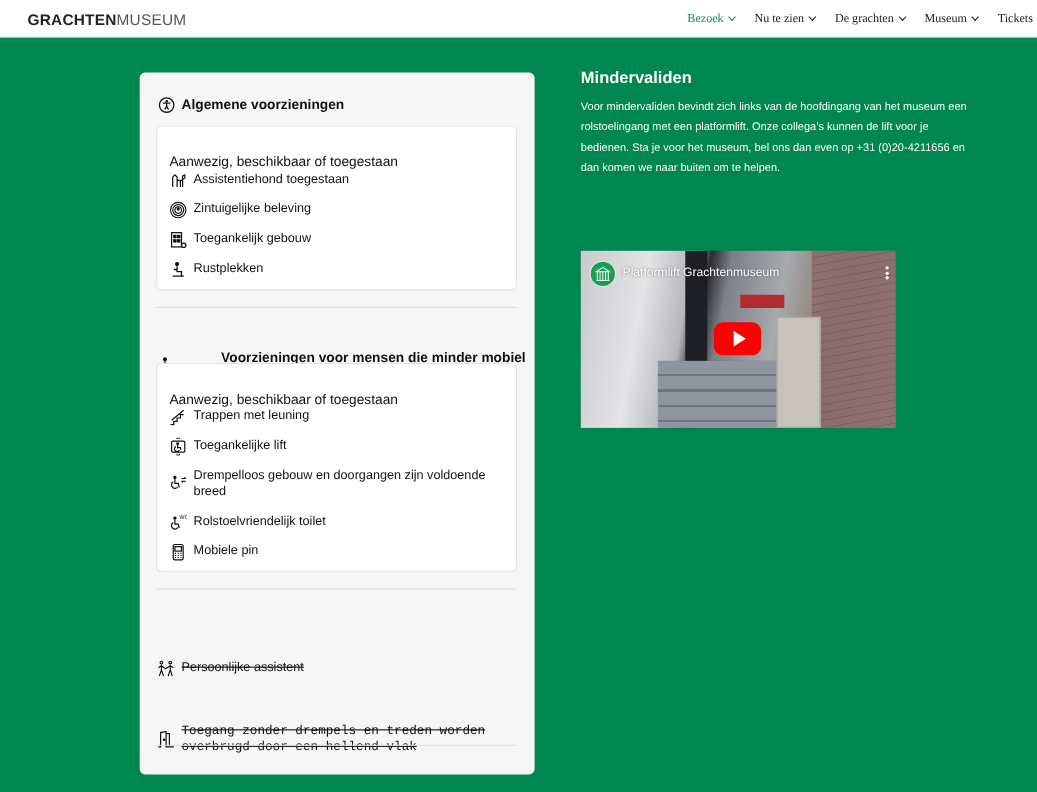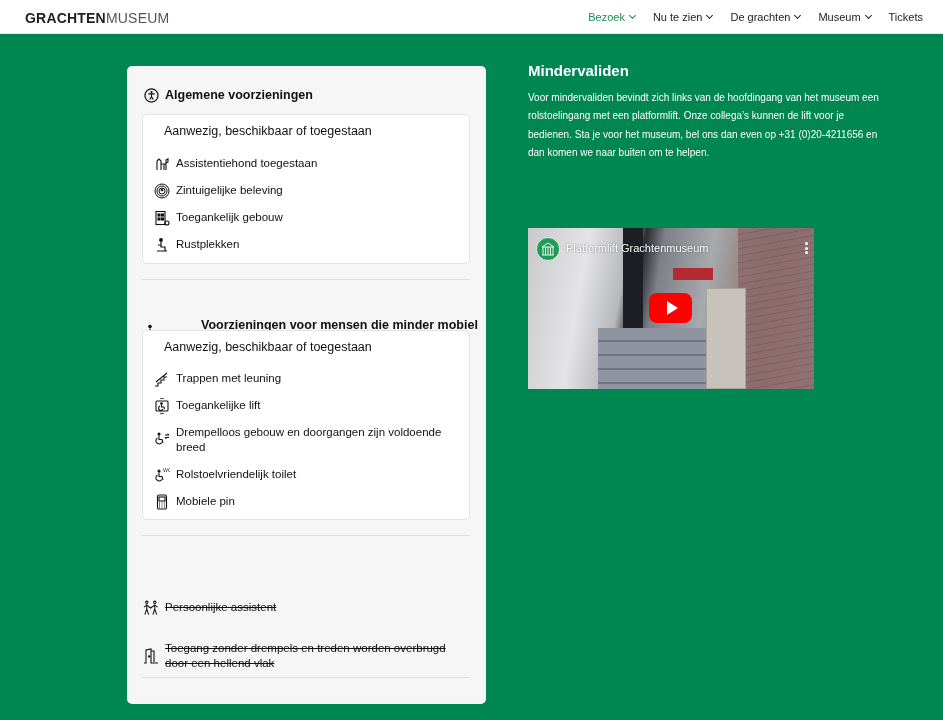--- a/index.html
+++ b/index.html
@@ -4,30 +4,30 @@
 <style>
   * { box-sizing: border-box; margin: 0; padding: 0; }
   html, body { width: 943px; height: 720px; overflow: hidden; }
   body { background: #008651; font-family: "Liberation Sans", sans-serif; color: #111; position: relative; }
 
   .topbar { position: absolute; left: 0; top: 0; width: 943px; height: 34px; background: #fff; border-bottom: 1px solid #e6e6e6; padding-left: 13px; }
   .logo { position: absolute; left: 25px; top: 10px; font-size: 14px; letter-spacing: 0.2px; color: #222; }
   .logo b { font-weight: 700; }
   .logo span.light { font-weight: 400; color: #555; }
   .nav { position: absolute; right: 0; top: 0; height: 34px; display: flex; align-items: center; }
-  .nav-item { font-size: 11px; color: #222; margin-right: 18px; display: flex; align-items: center; cursor: pointer; }
-  .nav-item:last-child { margin-right: 20px; }
+  .nav-item { font-size: 11px; color: #222; margin-right: 18px; display: flex; align-items: center; cursor: pointer; font-family: Liberation Serif, serif; }
+  .nav-item:last-child { margin-right: 4px; }
   .nav-item.active { color: #1d8a55; }
   .chev { display: inline-block; width: 5px; height: 5px; border-right: 1.3px solid currentColor; border-bottom: 1.3px solid currentColor; transform: rotate(45deg); margin-left: 5px; margin-top: -3px; }
 
   .card { position: absolute; left: 127px; top: 66px; width: 359px; height: 638px; background: #f6f6f6; border-radius: 5px; }
   .section-head { position: absolute; left: 16px; display: flex; align-items: center; font-size: 12.5px; color: #111; font-weight: bold; }
   .section-head .ic { width: 16px; height: 16px; margin-right: 6px; display: inline-flex; align-items: center; justify-content: center; }
   .box { position: absolute; left: 15px; width: 328px; background: #fff; border: 1px solid #e4e4e4; border-radius: 5px; }
-  .box-title { position: absolute; left: 21px; font-size: 12.5px; color: #111; }
+  .box-title { position: absolute; left: 11px; font-size: 12.5px; color: #111; margin-top: 16px; }
   .item { position: absolute; left: 11px; display: flex; align-items: flex-start; font-size: 11.5px; color: #111; line-height: 15px; width: 310px; }
   .item .ic { width: 16px; height: 16px; margin-right: 6px; flex: none; display: inline-flex; align-items: center; justify-content: center; }
   .divider { position: absolute; left: 15px; width: 328px; height: 1px; background: #dedede; }
   .na-title { position: absolute; left: 16px; font-size: 12.5px; color: #111; }
   .na-item { position: absolute; left: 16px; display: flex; align-items: flex-start; font-size: 11.5px; color: #111; line-height: 15px; width: 320px; }
   .na-item .ic { width: 16px; height: 16px; margin-right: 6px; flex: none; display: inline-flex; align-items: center; justify-content: center; }
   .na-item .txt { text-decoration: line-through; }
 
   .right { position: absolute; left: 528px; top: 62px; width: 360px; color: #fff; }
   .right h2 { font-size: 15px; font-weight: 700; margin-bottom: 10px; }
@@ -211,21 +211,21 @@
   <div class="na-item" style="top:534px;">
     <span class="ic">
       <svg width="17" height="16" viewBox="0 0 17 16" fill="none" stroke="#111" stroke-width="1.1">
           <circle cx="4" cy="2" r="1.3"></circle>
           <circle cx="12.5" cy="2" r="1.3"></circle>
           <path d="M4 4 L4 9 L2 15 M4 9 L6 15 M1 7 L4 5 L8 8 L12.5 5 L15.5 7 M12.5 4 L12.5 9 L10.5 15 M12.5 9 L14.5 15"></path>
         </svg>
     </span>
     <span class="txt">Persoonlijke assistent</span>
   </div>
-  <div class="na-item" style="top:575px;">
+  <div class="na-item" style="top:591px;font-family:Liberation Mono, monospace;">
     <span class="ic" style="margin-top:7px;">
       <svg width="16" height="16" viewBox="0 0 16 16" fill="none" stroke="#111" stroke-width="1.1">
           <path d="M1 15 L3 15 L3 2 L8 1 L8 15 L15 15 M8 3 L11 3 L11 14"></path>
           <circle cx="6.2" cy="8.5" r="0.6" fill="#111"></circle>
         </svg>
     </span>
     <span class="txt">Toegang zonder drempels en treden worden overbrugd door een hellend vlak</span>
   </div>
 
   <div class="divider" style="top:611px;"></div>

